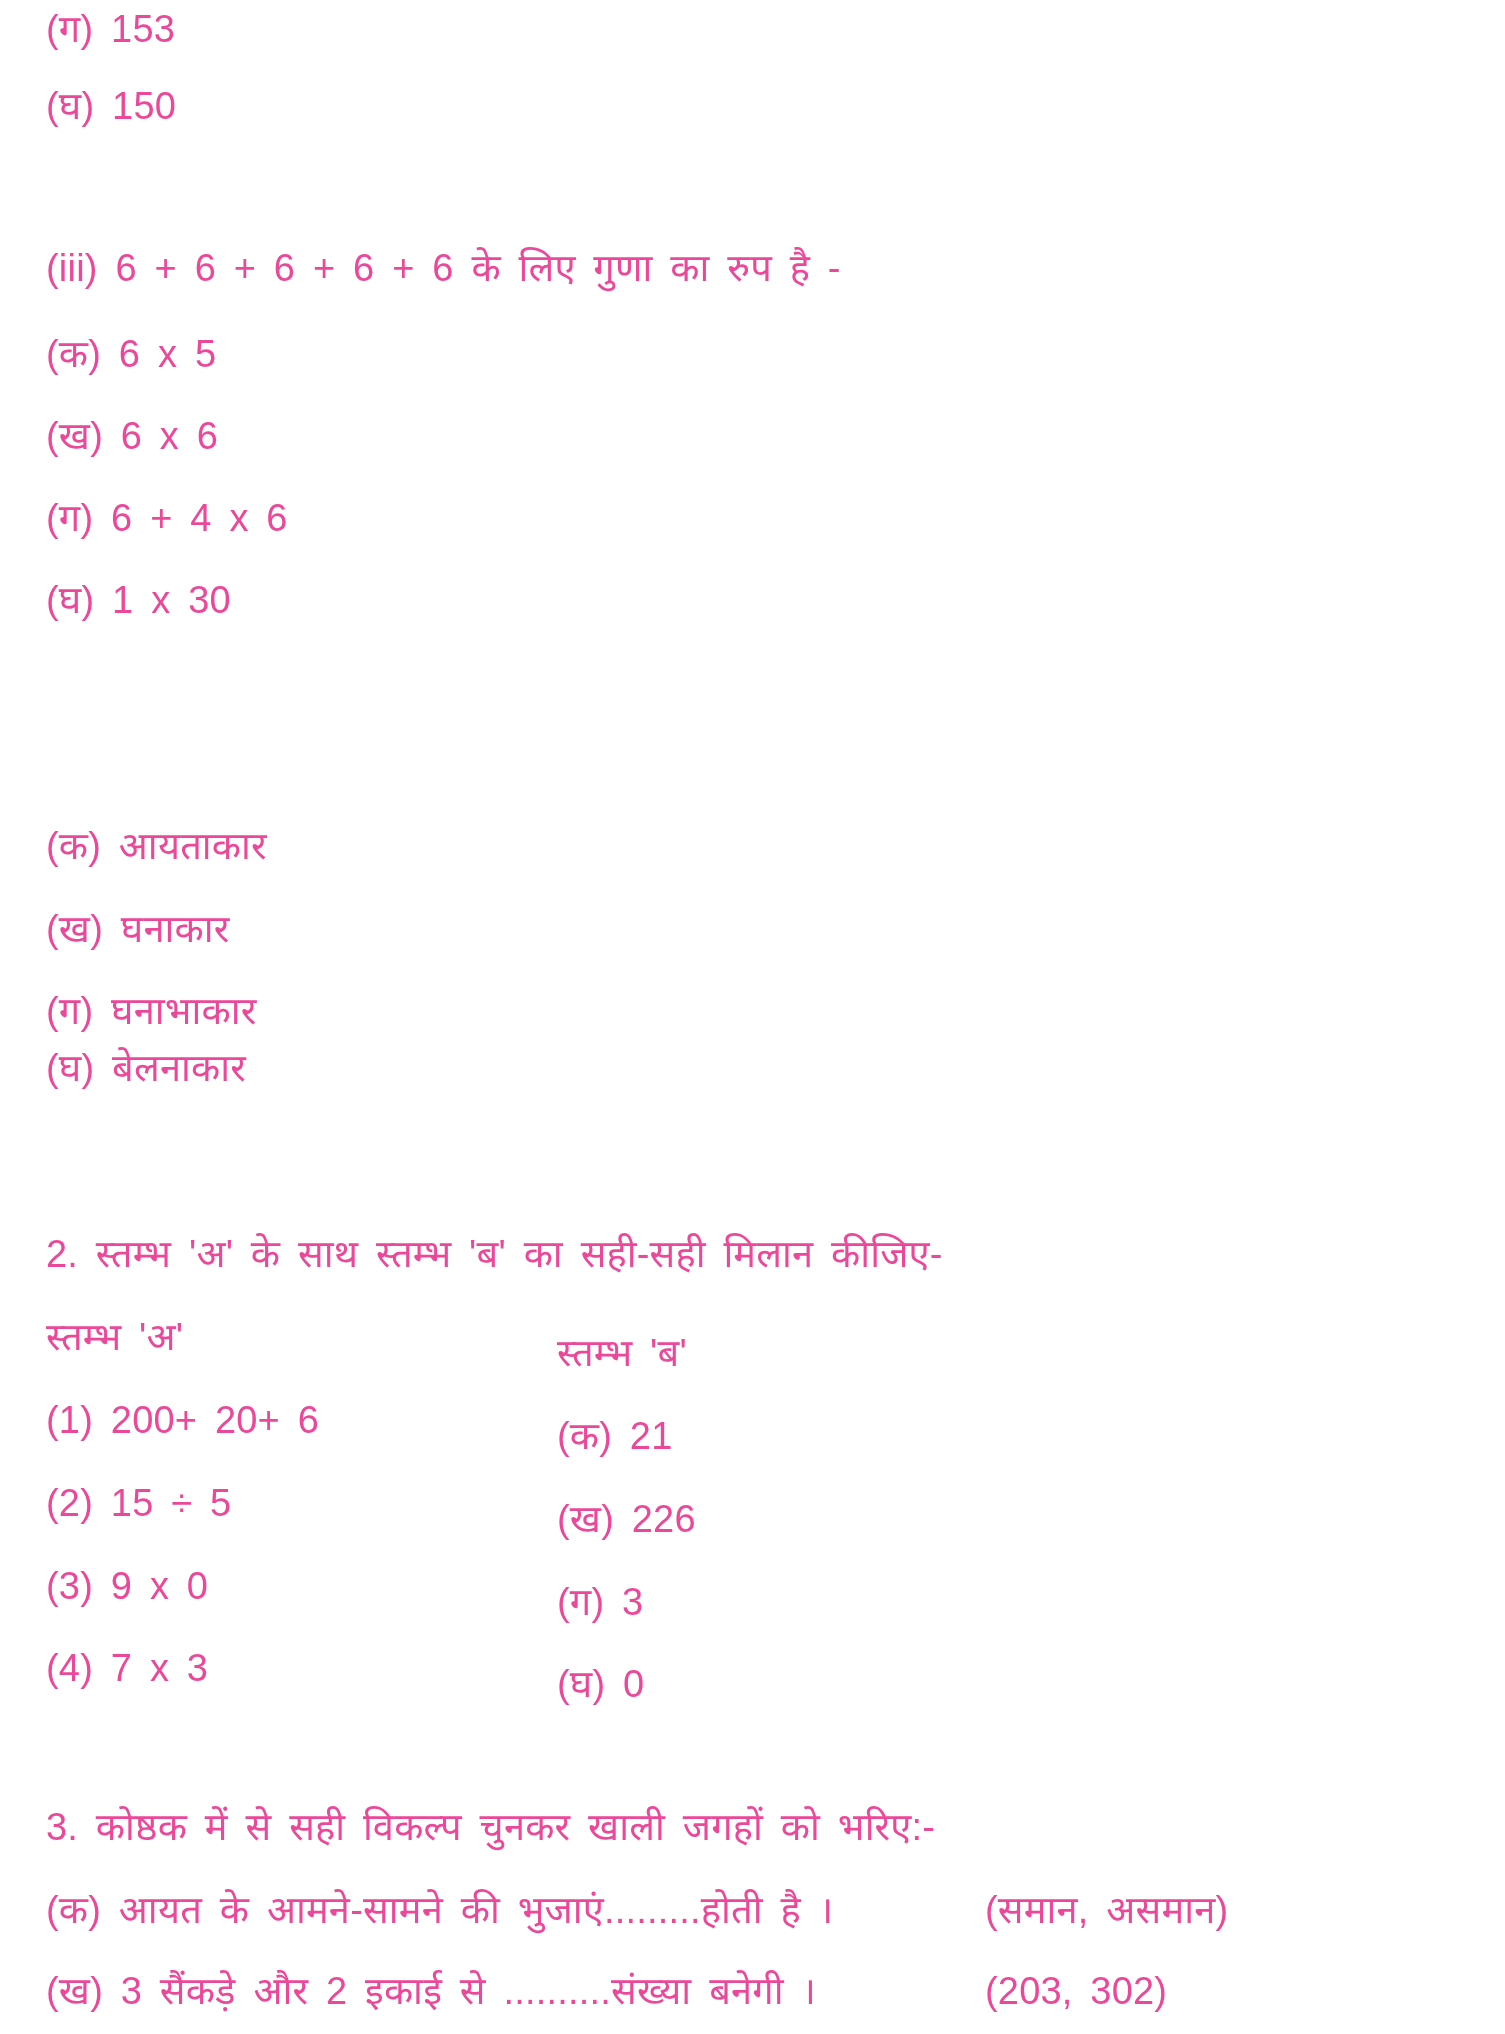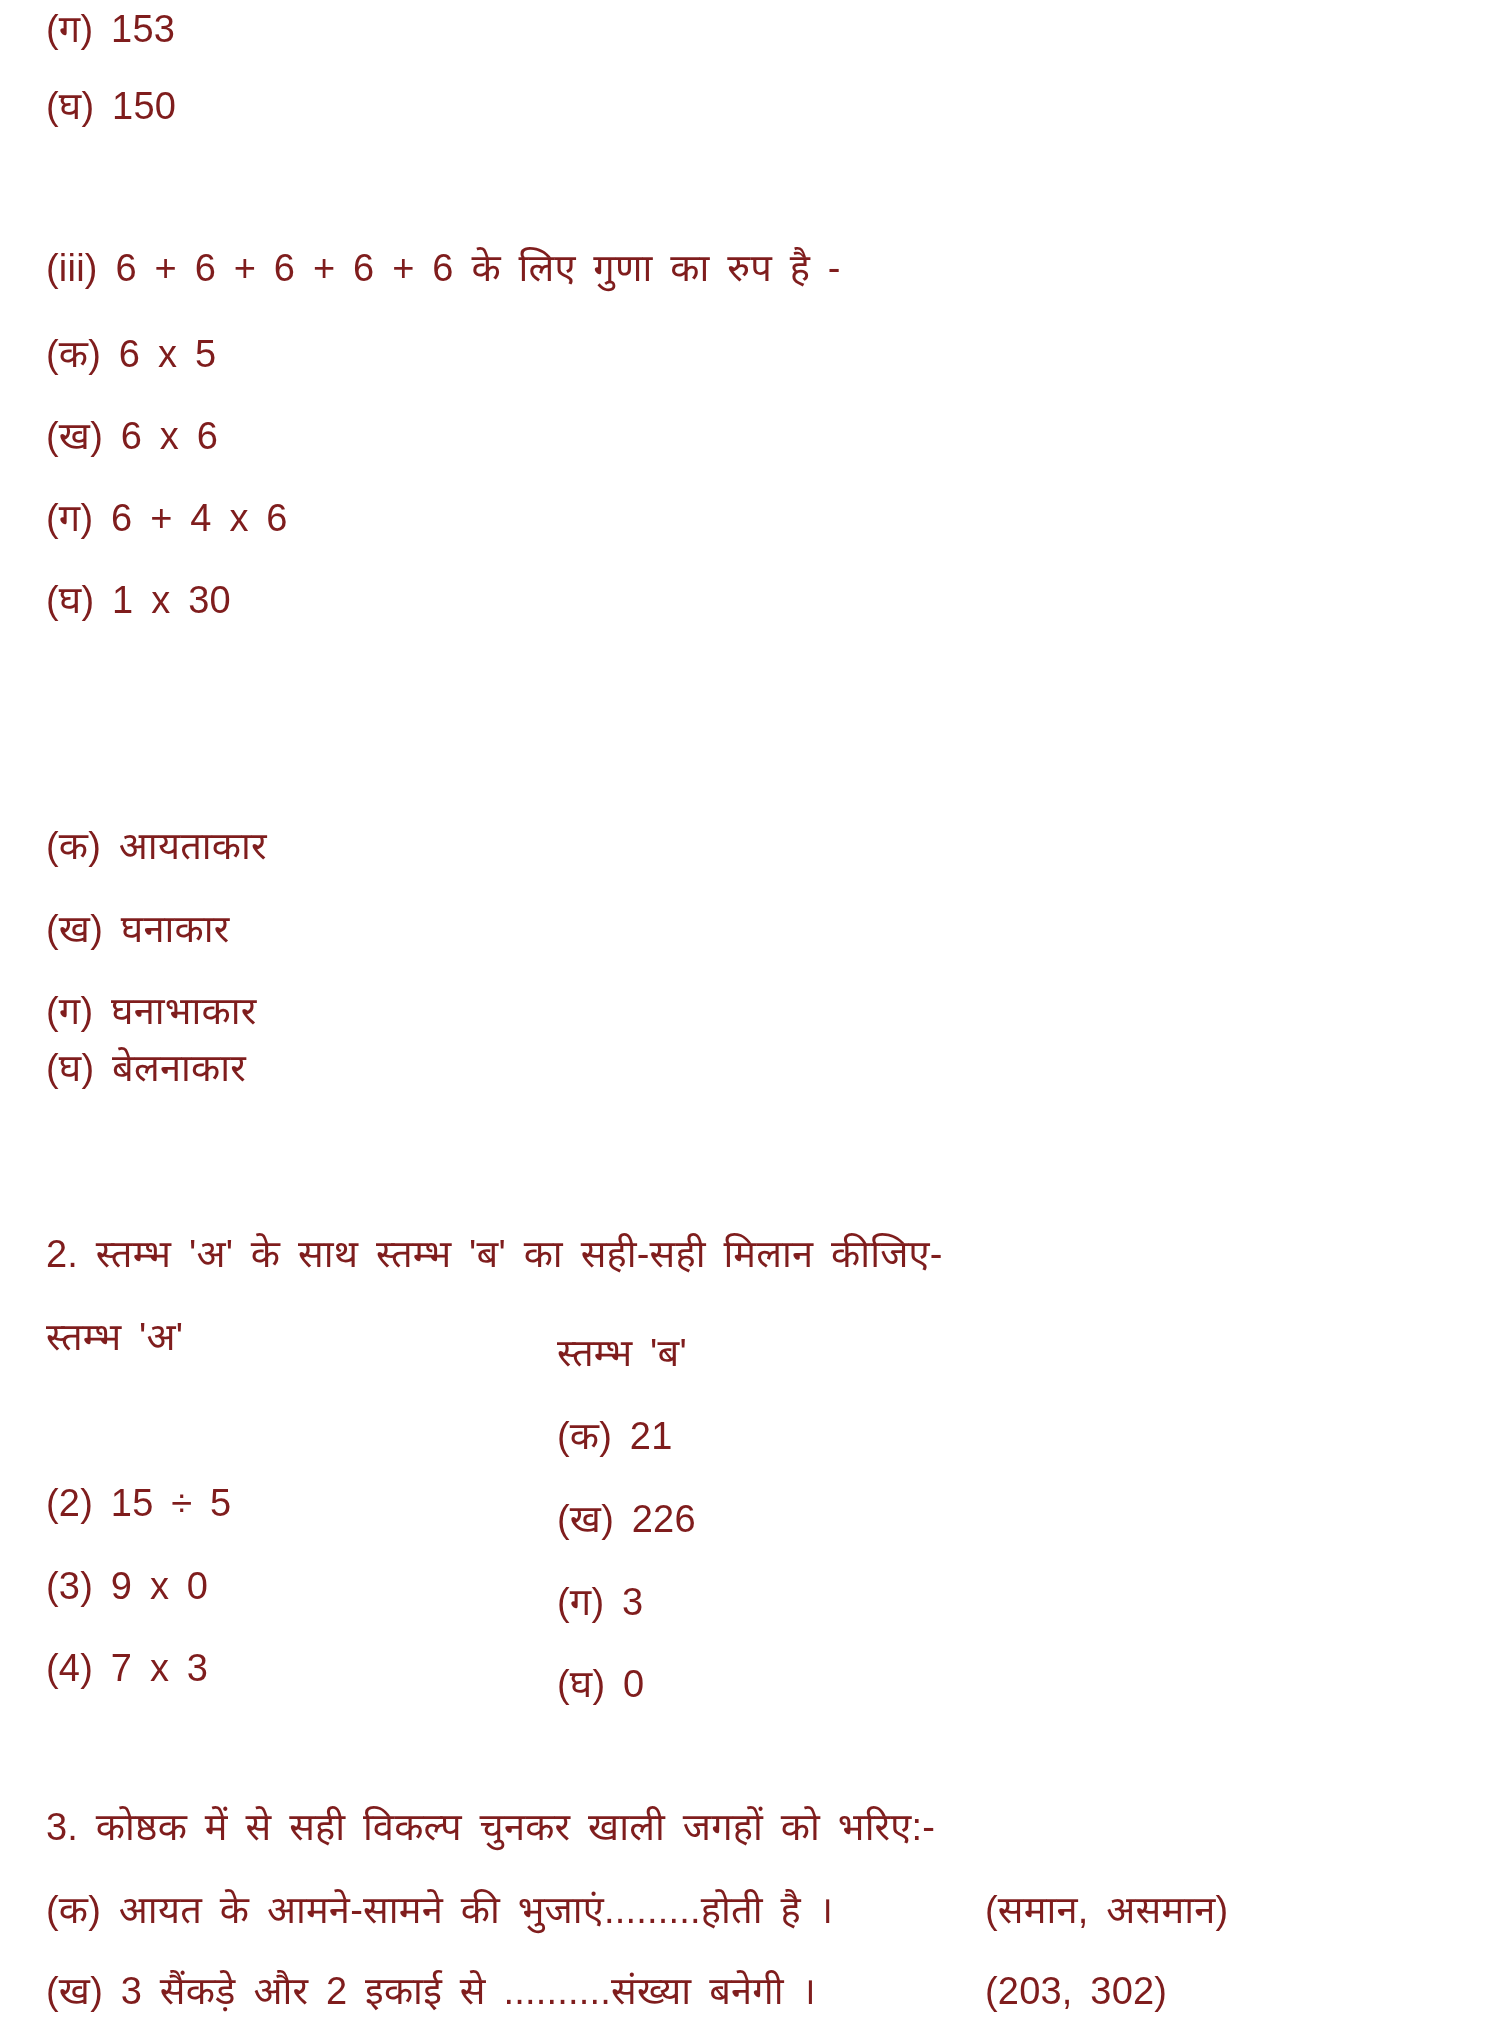--- a/index.html
+++ b/index.html
@@ -6,21 +6,21 @@
     margin: 0;
     padding: 0;
     background: #ffffff;
   }
   .page {
     position: relative;
     width: 1501px;
     height: 2034px;
     background: #ffffff;
     font-family: "Liberation Sans", sans-serif;
-    color: #7f1d1d;
+    color: #ec4899;
     overflow: hidden;
   }
   .line {
     position: absolute;
     left: 46px;
     font-size: 38px;
     line-height: 48px;
     white-space: pre;
     word-spacing: 7px;
     letter-spacing: 0.2px;
@@ -50,20 +50,21 @@
   <div class="line" style="top:822px">(क) आयताकार</div>
   <div class="line" style="top:905px">(ख) घनाकार</div>
   <div class="line" style="top:987px">(ग) घनाभाकार</div>
   <div class="line" style="top:1044px">(घ) बेलनाकार</div>
 
   <div class="line" style="top:1230px">2. स्तम्भ 'अ' के साथ स्तम्भ 'ब' का सही-सही मिलान कीजिए-</div>
 
   <div class="line" style="top:1313px">स्तम्भ 'अ'</div>
   <div class="line col-b" style="top:1313px">स्तम्भ 'ब'</div>
 
+  <div class="line" style="top:1396px">(1) 200+ 20+ 6</div>
   <div class="line col-b" style="top:1396px">(क) 21</div>
 
   <div class="line" style="top:1479px">(2) 15 ÷ 5</div>
   <div class="line col-b" style="top:1479px">(ख) 226</div>
 
   <div class="line" style="top:1562px">(3) 9 x 0</div>
   <div class="line col-b" style="top:1562px">(ग) 3</div>
 
   <div class="line" style="top:1644px">(4) 7 x 3</div>
   <div class="line col-b" style="top:1644px">(घ) 0</div>

